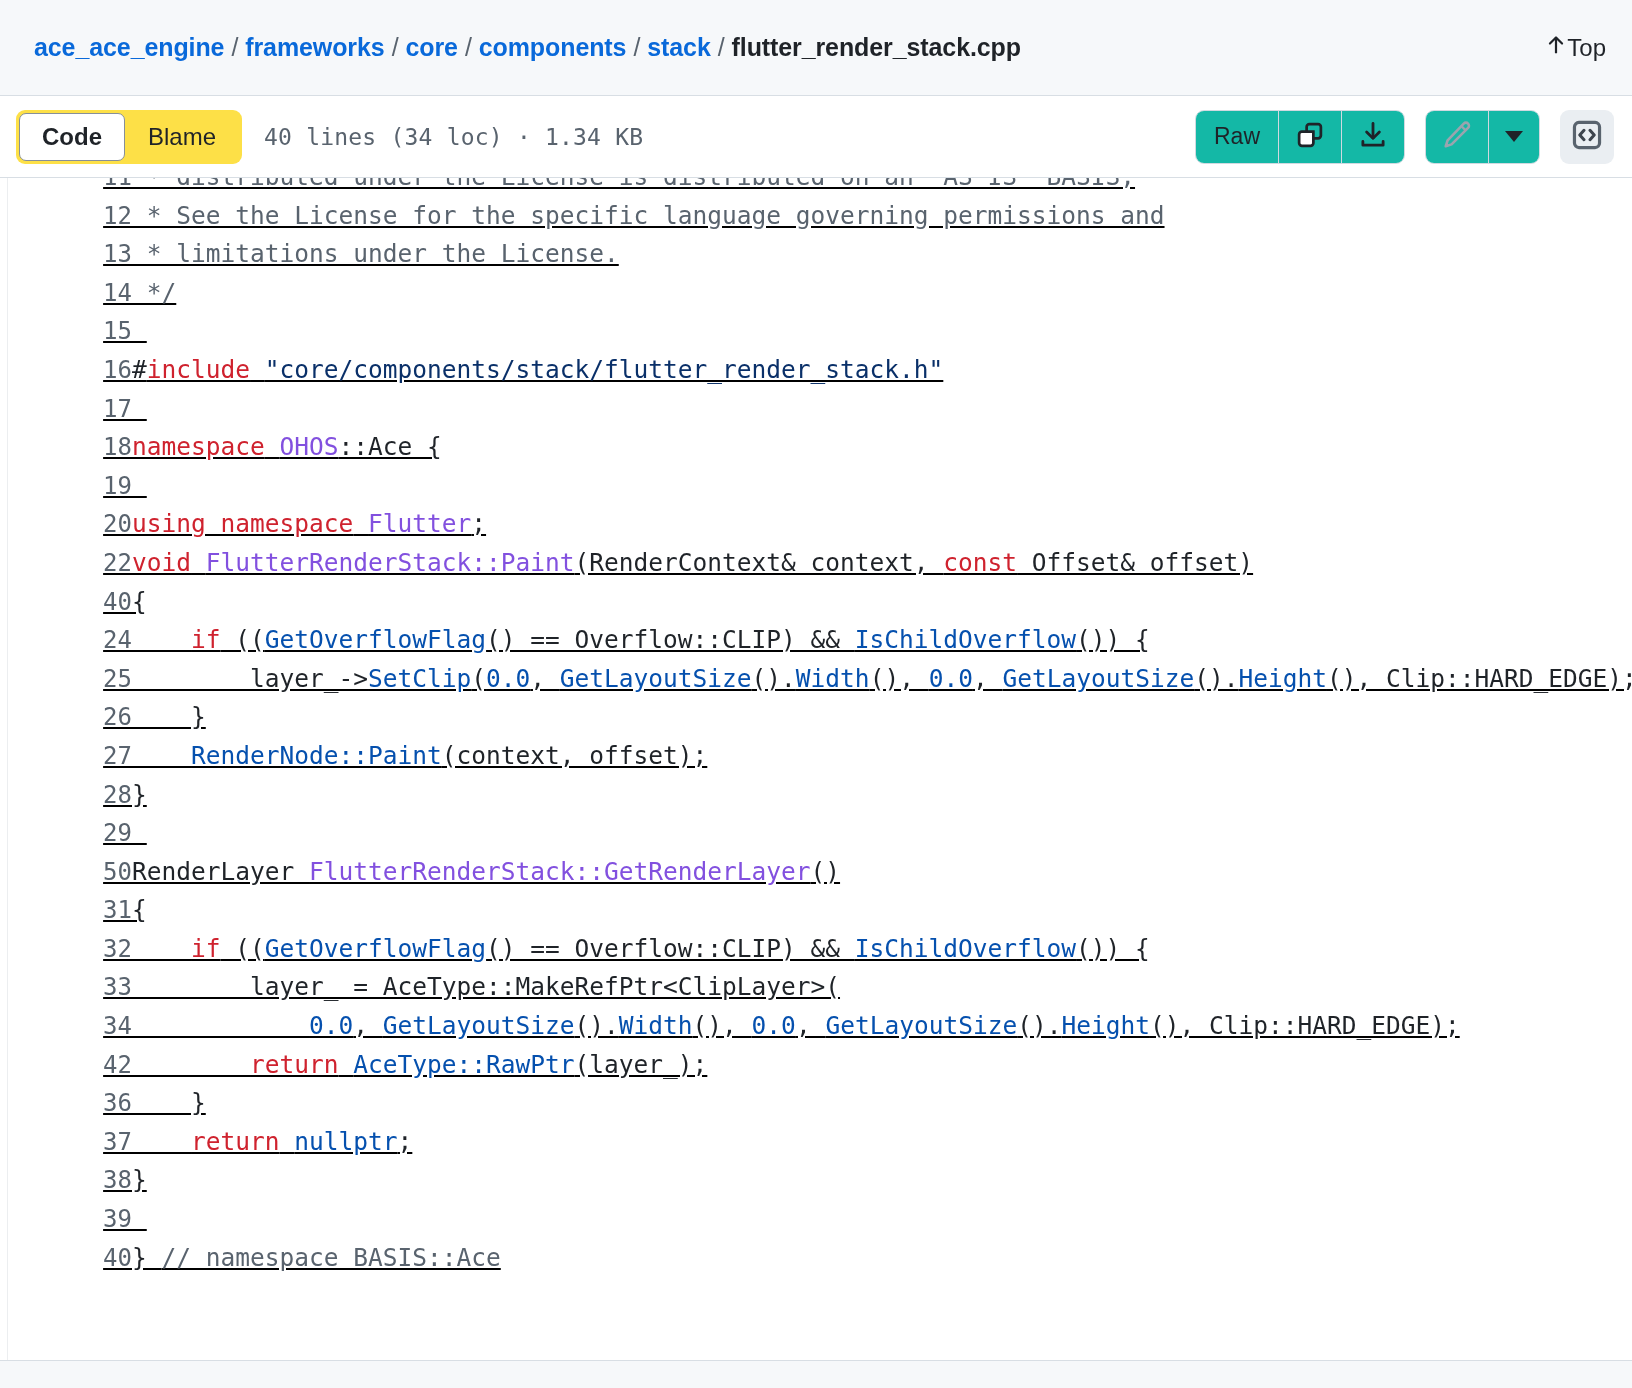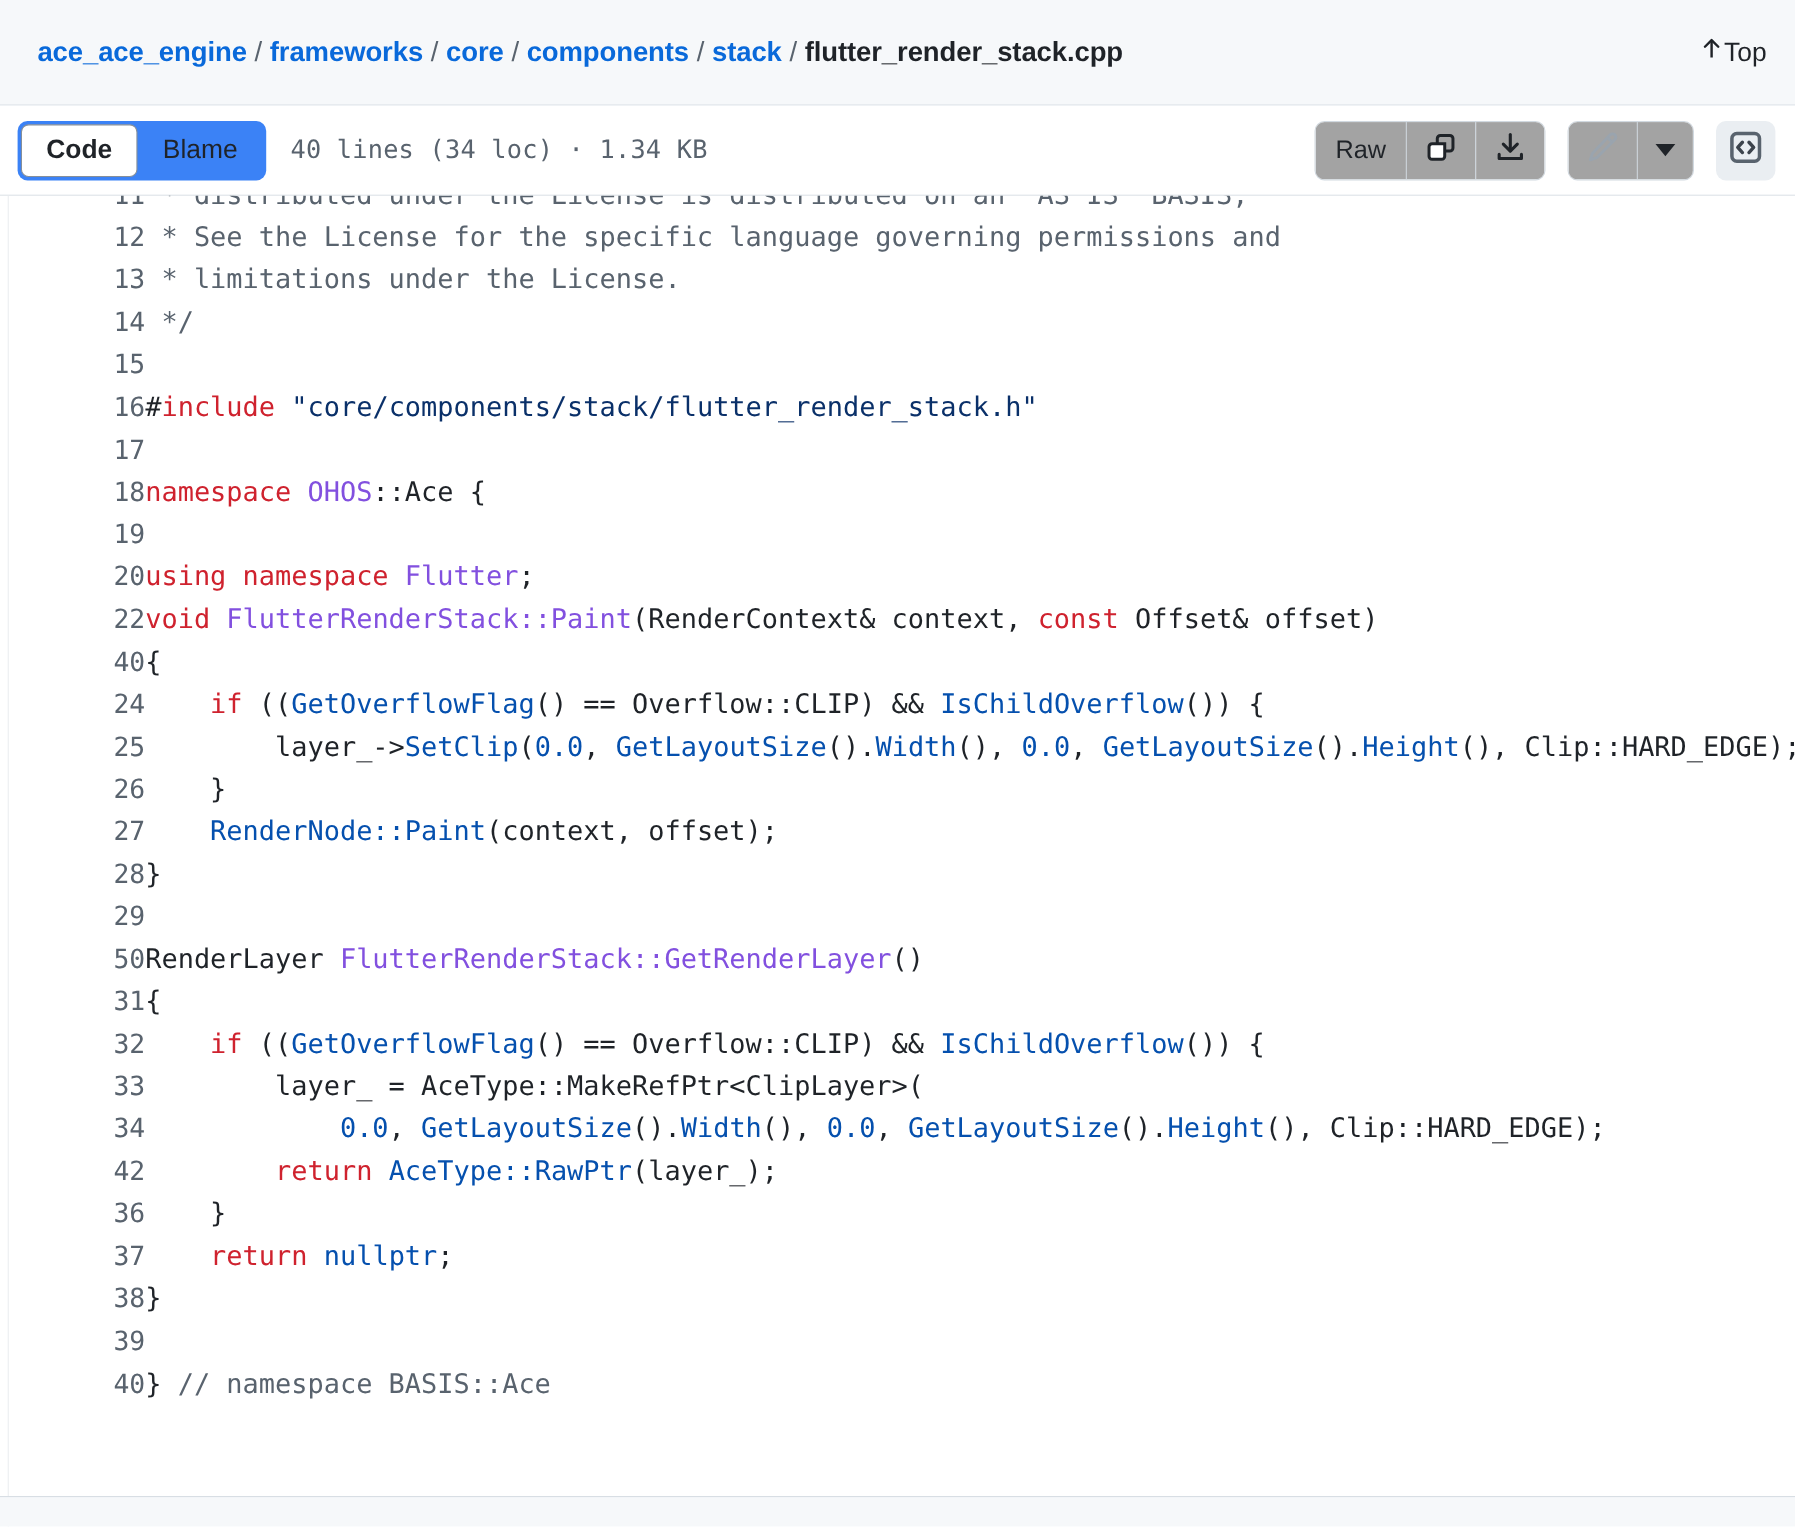--- a/index.html
+++ b/index.html
@@ -60,21 +60,21 @@
     position: relative;
     height: 82px;
     background: #ffffff;
     border-bottom: 1px solid #d8dee4;
     display: flex;
     align-items: center;
     padding: 0 18px 0 16px;
   }
   .segmented {
     display: inline-flex;
-    background: #3b82f6;
+    background: #fde047;
     border-radius: 9px;
     padding: 3px;
     height: 54px;
     align-items: stretch;
   }
   .segmented .seg {
     display: flex;
     align-items: center;
     padding: 0 22px;
     font-size: 24px;
@@ -110,21 +110,21 @@
     height: 54px;
     overflow: hidden;
     background: #ffffff;
   }
   .btn-group .gbtn {
     display: flex;
     align-items: center;
     justify-content: center;
     padding: 0 16px;
     cursor: pointer;
-    background: #a3a3a3;
+    background: #14b8a6;
     border-right: 1px solid #d1d9e0;
   }
   .btn-group .gbtn:last-child { border-right: none; }
   .btn-group .gbtn.text {
     font-size: 23px;
     color: #1f2328;
     padding: 0 18px;
   }
   .icon-sq {
     width: 54px; height: 54px;
@@ -152,20 +152,21 @@
     left: 0; top: 0; bottom: 0;
     width: 8px;
     background: #ffffff;
     border-right: 1px solid #eceef0;
   }
   table#code-table {
     border-collapse: collapse;
     width: 100%;
     table-layout: fixed;
     margin-top: -20px;
+    text-decoration: underline;
   }
   table#code-table td { padding: 0; vertical-align: top; }
   td.ln {
     width: 132px;
     text-align: right;
     padding-right: 22px;
     font-family: "DejaVu Sans Mono", monospace;
     font-size: 24px;
     line-height: 38.6px;
     color: #59636e;

